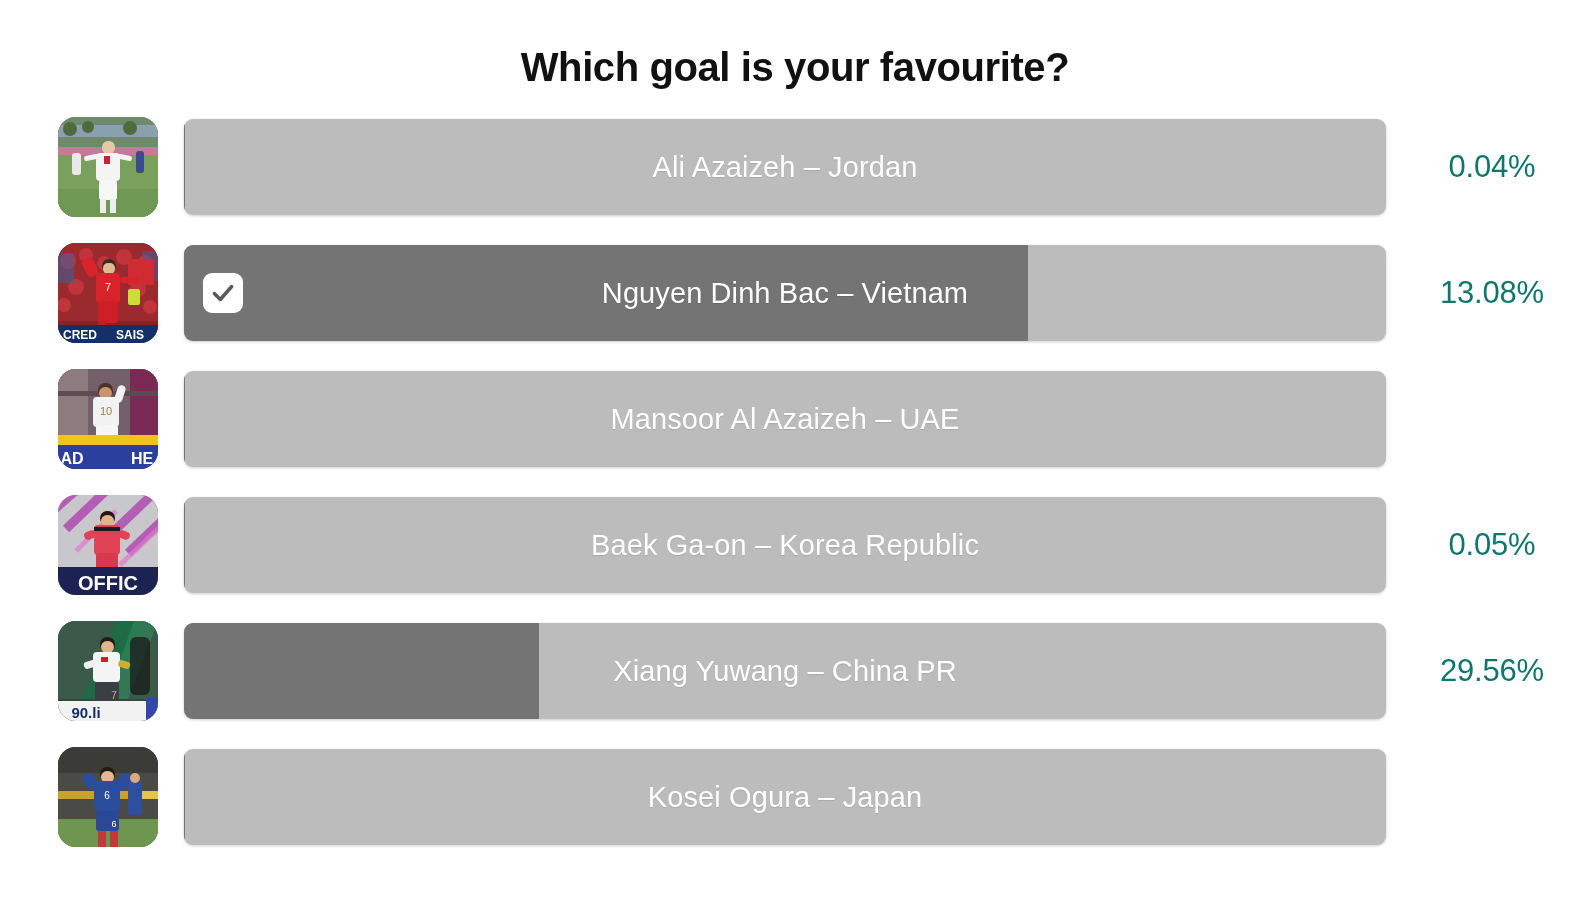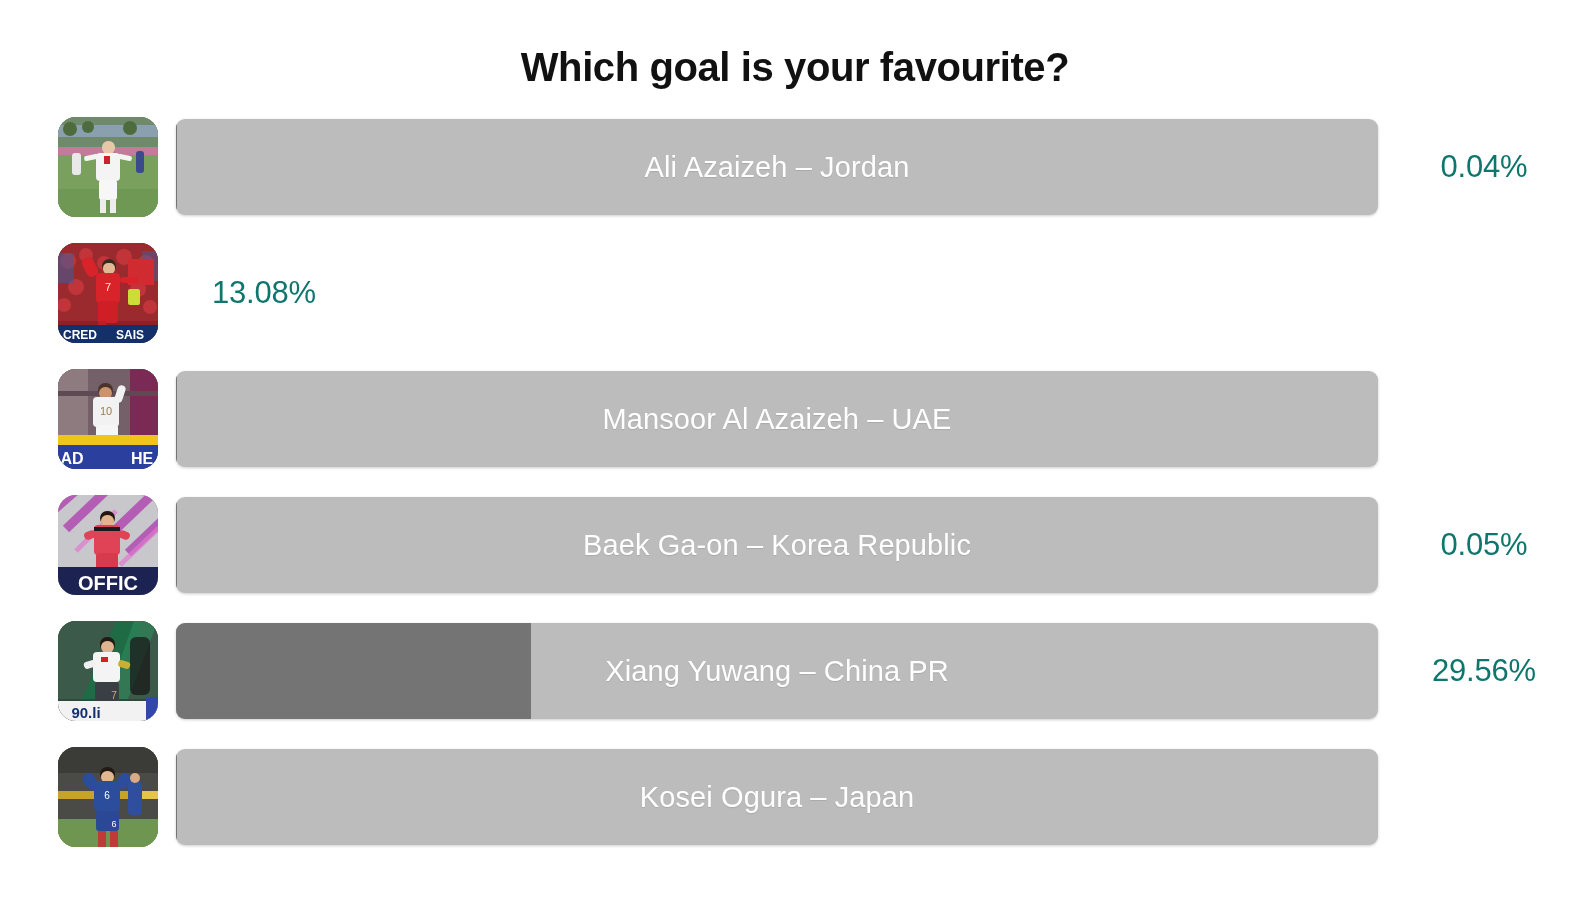--- a/index.html
+++ b/index.html
@@ -49,21 +49,21 @@
     border-radius: 18px;
     overflow: hidden;
     flex: 0 0 100px;
     position: relative;
     background: #5b6b4a;
   }
   .thumb svg { display: block; width: 100%; height: 100%; }
 
   
   .bar-wrap {
-    margin-left: 18px;
+    margin-left: 26px;
     flex: 0 0 1202px;
     height: 96px;
     position: relative;
     padding-left: 35px;
   }
 
   .bar-track {
     position: absolute;
     inset: 0;
     background: #bcbcbc;
@@ -184,20 +184,31 @@
     <rect x="40" y="58" width="20" height="22" rx="3" fill="#cf1f26"></rect>
     <rect x="26" y="14" width="12" height="20" rx="5" fill="#d8232a" transform="rotate(-28 32 24)"></rect>
     <rect x="62" y="34" width="18" height="6" rx="3" fill="#d8232a"></rect>
     <rect x="70" y="46" width="12" height="16" rx="2" fill="#cddc39"></rect>
     <rect x="40" y="78" width="8" height="16" fill="#c01c22"></rect>
     <rect x="0" y="82" width="100" height="18" fill="#14306b"></rect>
     <text x="22" y="96" font-size="12" fill="#ffffff" text-anchor="middle" font-family="sans-serif" font-weight="bold">CRED</text>
     <text x="72" y="96" font-size="12" fill="#ffffff" text-anchor="middle" font-family="sans-serif" font-weight="bold">SAIS</text>
   </svg>
 </div>
+        <div class="bar-wrap">
+          <div class="bar-track">
+            <div class="bar-fill" style="width: 70.21%; background: rgb(116, 116, 116);"></div>
+            <div class="checkbox on">
+              <svg viewBox="0 0 24 24">
+                <path d="M4 12.5 L9.5 18 L20 6" fill="none" stroke="#5a5a5a" stroke-width="3.2" stroke-linecap="round" stroke-linejoin="round"></path>
+              </svg>
+            </div>
+            <div class="bar-label">Nguyen Dinh Bac – Vietnam</div>
+          </div>
+        </div>
         <div class="percent">13.08%</div>
       </div>
       <div class="option-row">
         <div class="thumb">
   <svg viewBox="0 0 100 100" preserveAspectRatio="xMidYMid slice">
     <rect width="100" height="100" fill="#6a5560"></rect>
     <rect width="100" height="68" fill="#746069"></rect>
     <rect x="0" y="0" width="30" height="68" fill="#8d7b7f"></rect>
     <rect x="72" y="0" width="28" height="68" fill="#7a2a55"></rect>
     <rect x="0" y="22" width="100" height="5" fill="#5d4a52"></rect>

